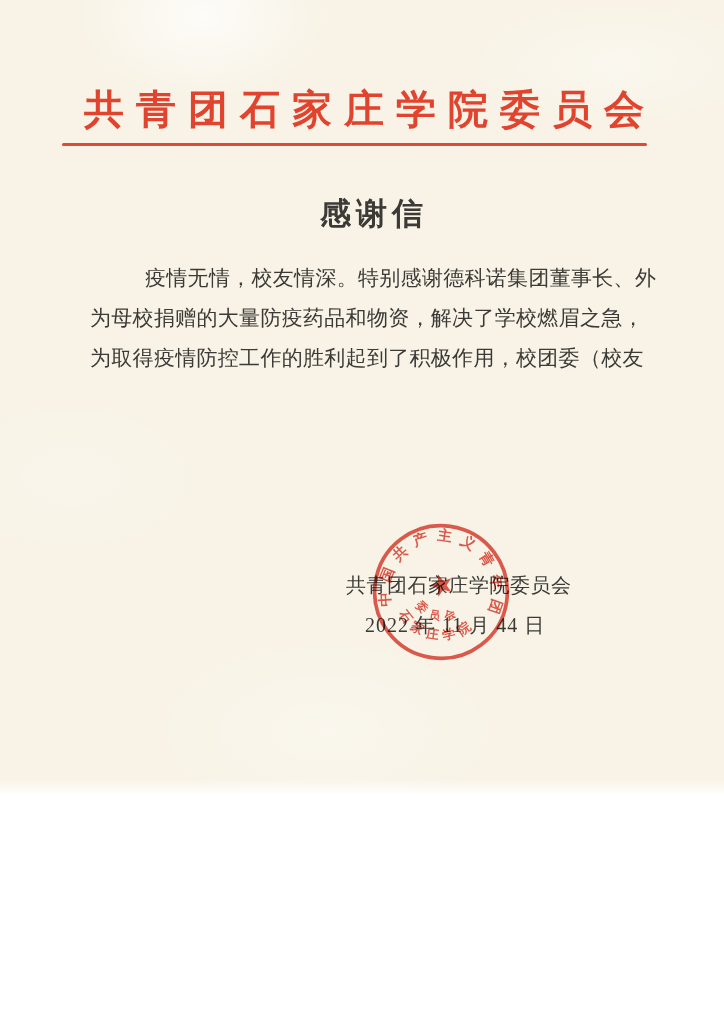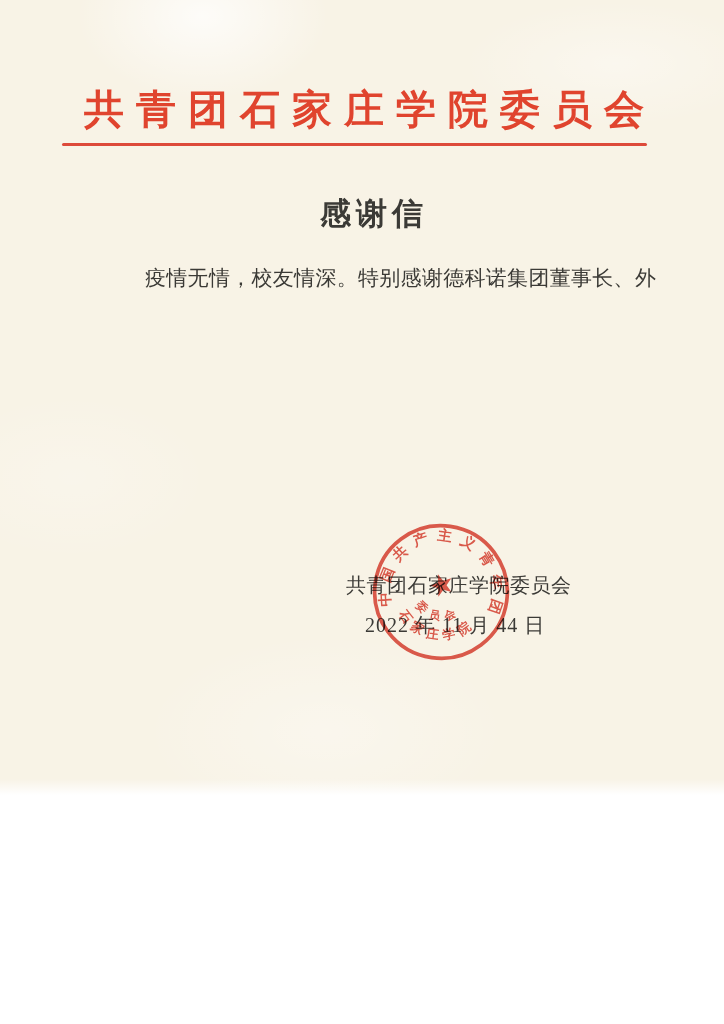--- a/index.html
+++ b/index.html
@@ -94,20 +94,22 @@
 <div class="page">
 
   <div class="letterhead">共青团石家庄学院委员会</div>
 
   <div class="rule"></div>
 
   <div class="letter-title">感谢信</div>
 
   <div class="body-text">
     <div class="body-line indent">疫情无情，校友情深。特别感谢德科诺集团董事长、外</div>
+    <div class="body-line">为母校捐赠的大量防疫药品和物资，解决了学校燃眉之急，</div>
+    <div class="body-line">为取得疫情防控工作的胜利起到了积极作用，校团委（校友</div>
   </div>
 
   <div class="signature">共青团石家庄学院委员会</div>
 
   <div class="date">2022 年 11 月 44 日</div>
 
   <svg class="stamp" viewBox="0 0 140 140" xmlns="http://www.w3.org/2000/svg">
     <defs>
       <path id="ringArc" d="M 23 87.1 A 50 50 0 1 1 117 87.1" fill="none"></path>
       <path id="orgArc" d="M 24.7 78 A 46 46 0 0 0 115.3 78" fill="none"></path>

